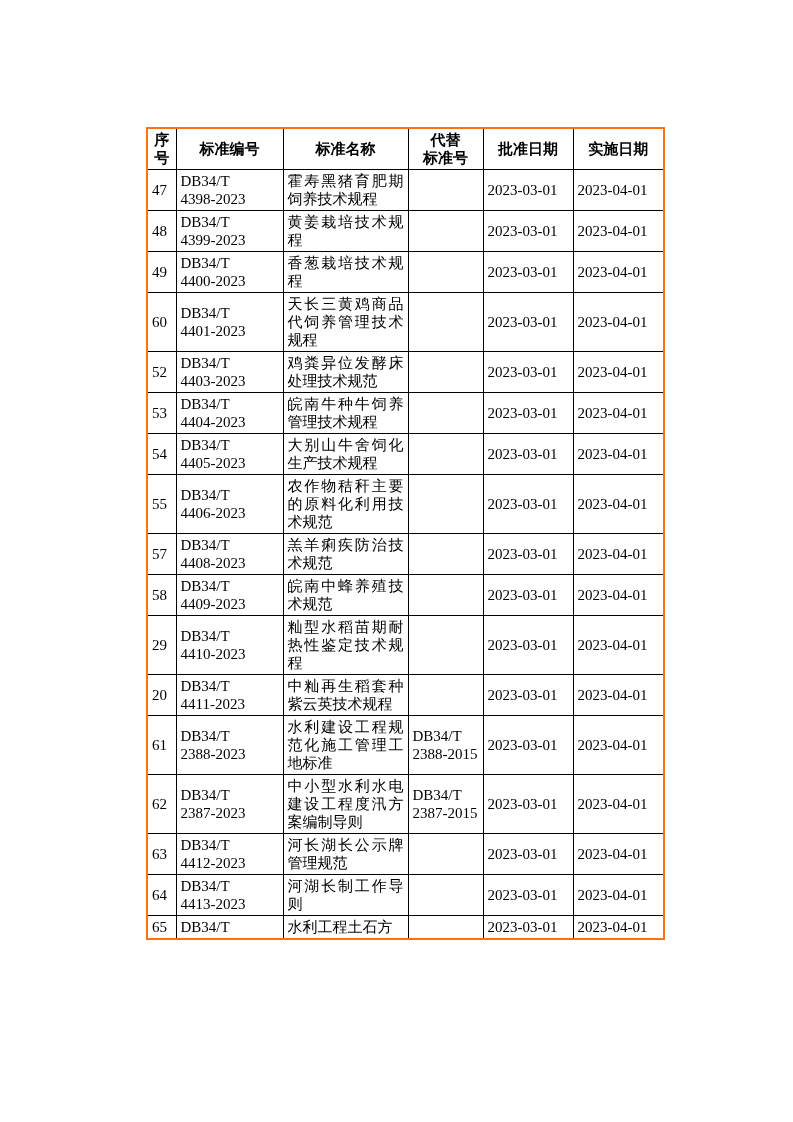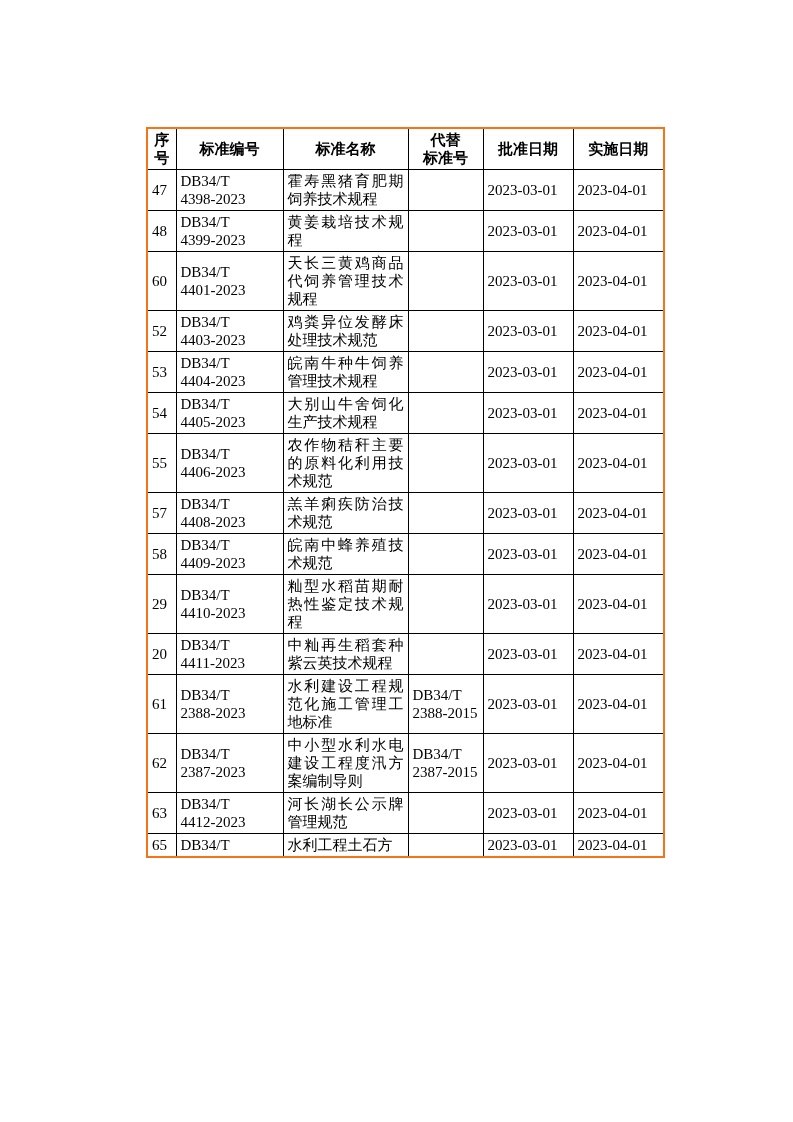--- a/index.html
+++ b/index.html
@@ -83,20 +83,29 @@
       <tr>
         <td class="c-no">48</td>
         <td class="c-code">DB34/T
 4399-2023</td>
         <td class="c-name">黄姜栽培技术规程</td>
         <td class="c-repl"></td>
         <td class="c-date">2023-03-01</td>
         <td class="c-date">2023-04-01</td>
       </tr>
       <tr>
+        <td class="c-no">49</td>
+        <td class="c-code">DB34/T
+4400-2023</td>
+        <td class="c-name">香葱栽培技术规程</td>
+        <td class="c-repl"></td>
+        <td class="c-date">2023-03-01</td>
+        <td class="c-date">2023-04-01</td>
+      </tr>
+      <tr>
         <td class="c-no">60</td>
         <td class="c-code">DB34/T
 4401-2023</td>
         <td class="c-name">天长三黄鸡商品代饲养管理技术规程</td>
         <td class="c-repl"></td>
         <td class="c-date">2023-03-01</td>
         <td class="c-date">2023-04-01</td>
       </tr>
       <tr>
         <td class="c-no">52</td>
@@ -188,20 +197,29 @@
         <td class="c-repl">DB34/T
 2387-2015</td>
         <td class="c-date">2023-03-01</td>
         <td class="c-date">2023-04-01</td>
       </tr>
       <tr>
         <td class="c-no">63</td>
         <td class="c-code">DB34/T
 4412-2023</td>
         <td class="c-name">河长湖长公示牌管理规范</td>
+        <td class="c-repl"></td>
+        <td class="c-date">2023-03-01</td>
+        <td class="c-date">2023-04-01</td>
+      </tr>
+      <tr>
+        <td class="c-no">64</td>
+        <td class="c-code">DB34/T
+4413-2023</td>
+        <td class="c-name">河湖长制工作导则</td>
         <td class="c-repl"></td>
         <td class="c-date">2023-03-01</td>
         <td class="c-date">2023-04-01</td>
       </tr>
       <tr>
         <td class="c-no">65</td>
         <td class="c-code">DB34/T</td>
         <td class="c-name">水利工程土石方</td>
         <td class="c-repl"></td>
         <td class="c-date">2023-03-01</td>

